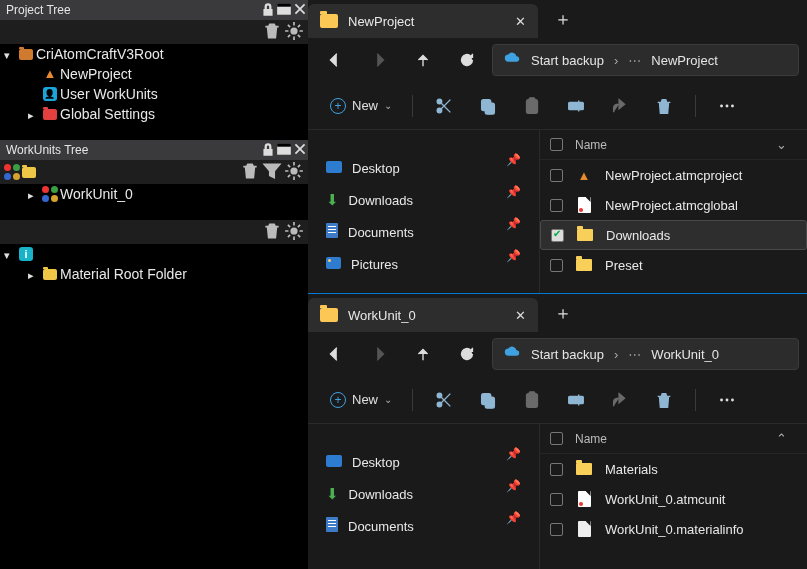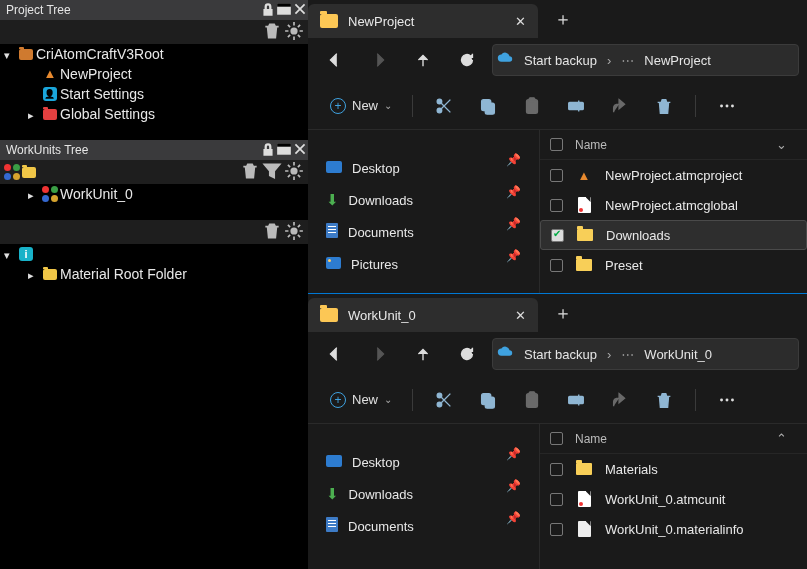--- a/index.html
+++ b/index.html
@@ -131,21 +131,21 @@
   }
   .nav-btn { width: 38px; height: 36px; display: inline-flex; align-items: center; justify-content: center; }
   .addr-bar {
     flex: 1;
     height: 32px;
     background: #2c2c2c;
     border: 1px solid #3b3b3b;
     border-radius: 4px;
     display: flex;
     align-items: center;
-    padding: 0 3px;
+    padding: 0 10px;
     gap: 10px;
   }
   .addr-bar .cloud { color: #3fa2e0; }
   .addr-bar .chev { color: #aaa; }
   .addr-bar .crumb { color: #e5e5e5; }
   .cmd-row {
     height: 48px;
     display: flex;
     align-items: center;
     gap: 2px;
@@ -254,21 +254,21 @@
           <span class="tri-orange">▲</span>
         </span>
           <span>NewProject</span>
         </div>
 
         <div class="tree-row  indent1">
           <span class="" style="width:12px"></span>
           <span class="tree-icon">
           <span class="blue-man"></span>
         </span>
-          <span>Start Settings</span>
+          <span>User WorkUnits</span>
         </div>
 
         <div class="tree-row  indent1">
           <span class="arrow-right" style="width:12px"></span>
           <span class="tree-icon">
           <span class="folder-red"></span>
         </span>
           <span>Global Settings</span>
         </div>
 

